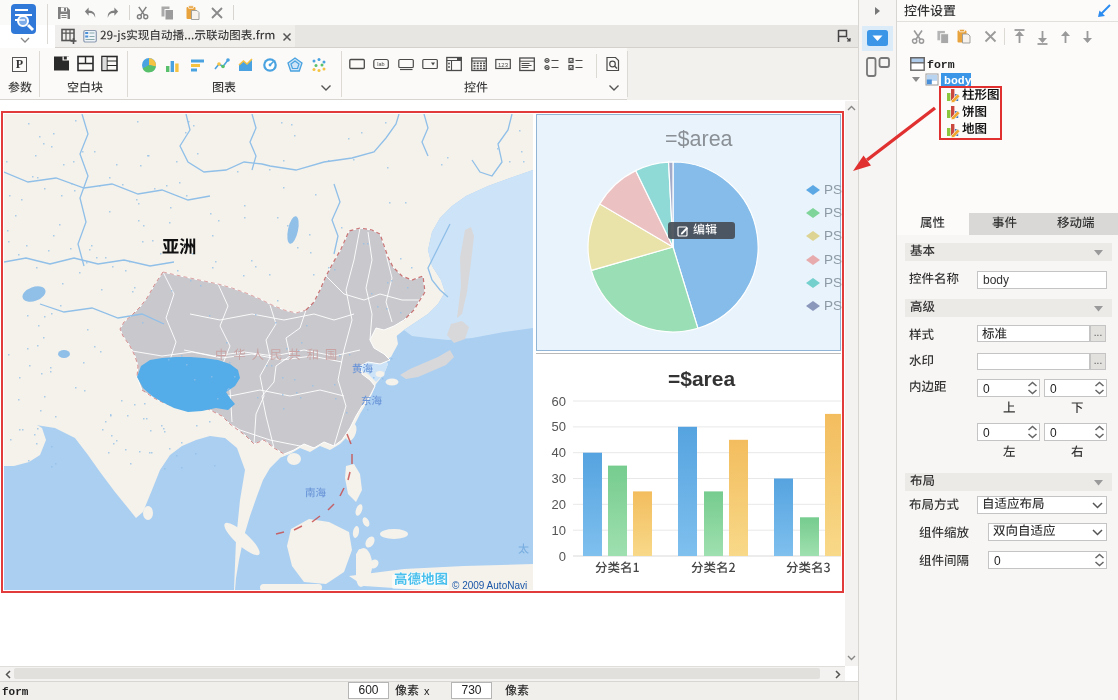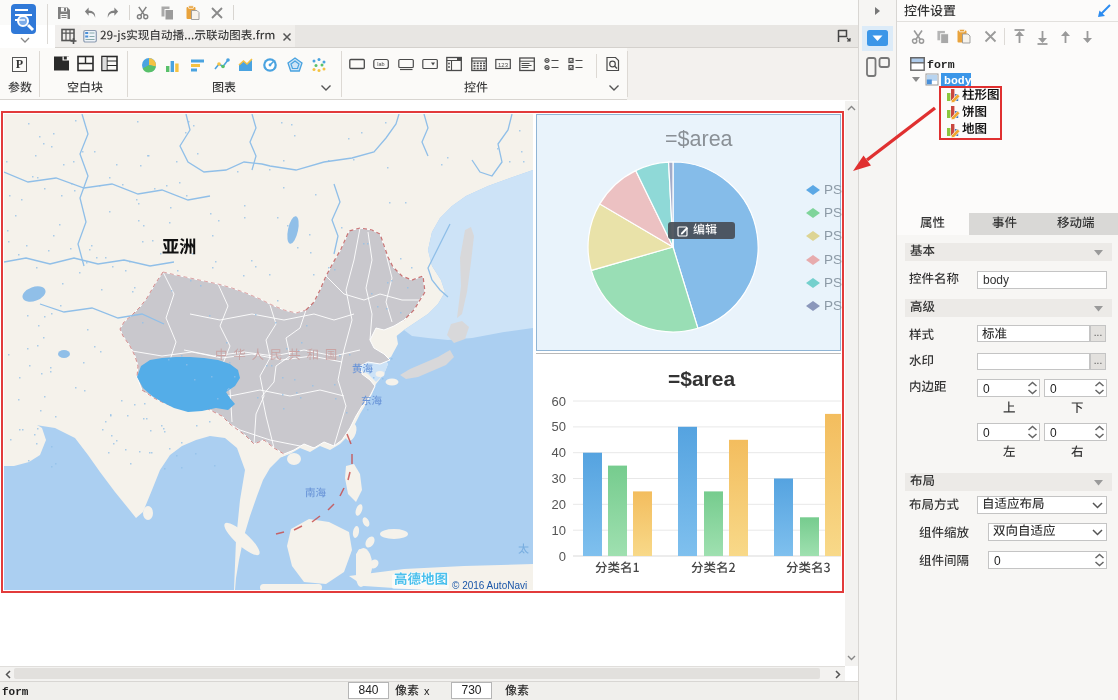--- a/index.html
+++ b/index.html
@@ -564,21 +564,21 @@
 <svg style="position:absolute;left:215px;top:349px;overflow:visible" width="130" height="17">
     <path transform="translate(0,10.0)" fill="#c9a3a3" d="M1.2 -8.3H11.3V-2.4H10.3V-7.3H2.1V-2.3H1.2ZM1.7 -4H10.9V-3.1H1.7ZM5.7 -10.5H6.7V1H5.7Z M29 -9.7 29.7 -8.9Q28.9 -8.4 27.8 -8Q26.7 -7.5 25.5 -7.1Q24.3 -6.8 23.1 -6.5Q23.1 -6.6 23 -6.8Q22.9 -7.1 22.8 -7.2Q23.6 -7.4 24.5 -7.7Q25.4 -8 26.2 -8.3Q27.1 -8.6 27.8 -9Q28.5 -9.3 29 -9.7ZM24.9 -10.3H25.9V-5.9Q25.9 -5.6 26 -5.5Q26.1 -5.4 26.5 -5.4Q26.7 -5.4 26.9 -5.4Q27.2 -5.4 27.5 -5.4Q27.9 -5.4 28.2 -5.4Q28.5 -5.4 28.6 -5.4Q28.8 -5.4 29 -5.5Q29.1 -5.6 29.1 -5.9Q29.2 -6.2 29.2 -6.8Q29.4 -6.7 29.6 -6.6Q29.9 -6.5 30 -6.4Q30 -5.7 29.9 -5.3Q29.7 -4.9 29.5 -4.7Q29.2 -4.6 28.7 -4.6Q28.6 -4.6 28.4 -4.6Q28.1 -4.6 27.8 -4.6Q27.6 -4.6 27.3 -4.6Q27 -4.6 26.8 -4.6Q26.5 -4.6 26.5 -4.6Q25.9 -4.6 25.5 -4.7Q25.2 -4.8 25.1 -5.1Q24.9 -5.4 24.9 -5.9ZM22.4 -10.5 23.2 -10.2Q22.8 -9.5 22.2 -8.7Q21.6 -8 20.9 -7.4Q20.2 -6.8 19.6 -6.3Q19.5 -6.4 19.4 -6.6Q19.3 -6.7 19.1 -6.8Q19 -7 18.9 -7Q19.6 -7.4 20.2 -8Q20.8 -8.6 21.4 -9.2Q22 -9.8 22.4 -10.5ZM21.1 -8.5 21.8 -9.2 22 -9.1V-4.2H21.1ZM24.1 -4.2H25V1H24.1ZM18.9 -2.8H30.2V-1.9H18.9Z M42.3 -10.5H43.4Q43.3 -9.9 43.3 -9Q43.3 -8.2 43.1 -7.2Q42.9 -6.1 42.6 -5Q42.3 -3.9 41.7 -2.8Q41.1 -1.7 40.1 -0.7Q39.2 0.2 37.9 1Q37.8 0.8 37.6 0.6Q37.4 0.4 37.1 0.2Q38.4 -0.4 39.3 -1.4Q40.2 -2.3 40.8 -3.3Q41.4 -4.3 41.7 -5.4Q42 -6.5 42.1 -7.4Q42.2 -8.4 42.3 -9.2Q42.3 -10 42.3 -10.5ZM43.2 -8.9Q43.3 -8.7 43.4 -8.1Q43.4 -7.5 43.6 -6.7Q43.8 -5.8 44.2 -4.9Q44.6 -3.9 45.2 -3Q45.7 -2 46.6 -1.2Q47.5 -0.4 48.7 0.1Q48.5 0.3 48.3 0.5Q48.1 0.7 48 0.9Q46.7 0.3 45.9 -0.5Q45 -1.4 44.4 -2.4Q43.8 -3.4 43.4 -4.4Q43 -5.4 42.8 -6.3Q42.6 -7.2 42.5 -7.9Q42.4 -8.6 42.3 -8.8Z M60.6 -6.4H61.6Q61.6 -5.1 61.9 -3.9Q62.3 -2.8 62.8 -1.9Q63.2 -1 63.8 -0.5Q64.4 -0.1 65 -0.1Q65.3 -0.1 65.4 -0.5Q65.5 -0.9 65.6 -1.9Q65.7 -1.8 66 -1.6Q66.2 -1.5 66.4 -1.5Q66.3 -0.5 66.2 0Q66 0.5 65.7 0.7Q65.4 0.9 65 0.9Q64.1 0.9 63.3 0.3Q62.6 -0.3 62 -1.3Q61.4 -2.3 61.1 -3.6Q60.7 -4.9 60.6 -6.4ZM56.8 -4.3H66.2V-3.4H56.8ZM56.8 -9.8H65.3V-6.2H56.8V-7.1H64.3V-9H56.8ZM56.2 1.1 56.2 0.2 56.7 -0.1 60.7 -1.3Q60.7 -1.2 60.7 -1Q60.8 -0.8 60.8 -0.7Q60.8 -0.5 60.8 -0.4Q59.7 -0.1 58.9 0.2Q58.1 0.4 57.7 0.5Q57.2 0.7 56.9 0.8Q56.6 0.9 56.5 0.9Q56.3 1 56.2 1.1ZM56.2 1.1Q56.2 0.9 56.1 0.8Q56 0.6 56 0.5Q55.9 0.3 55.8 0.2Q56 0.1 56.2 -0.1Q56.3 -0.3 56.3 -0.7V-9.8H57.3V0.1Q57.3 0.1 57.2 0.2Q57.1 0.2 56.9 0.3Q56.8 0.4 56.6 0.6Q56.5 0.7 56.3 0.8Q56.2 0.9 56.2 1.1Z M76.7 -10.4H77.7V-3.4H76.7ZM81.2 -10.4H82.2V-3.4H81.2ZM73.8 -4H85.2V-3.1H73.8ZM74.3 -7.9H84.7V-7H74.3ZM80.5 -1.9 81.4 -2.4Q81.9 -1.9 82.6 -1.4Q83.3 -0.9 83.9 -0.4Q84.5 0 84.9 0.4L84 1Q83.6 0.6 83 0.1Q82.5 -0.4 81.8 -0.9Q81.1 -1.4 80.5 -1.9ZM77.3 -2.3 78.3 -2Q77.8 -1.4 77.2 -0.9Q76.7 -0.3 76 0.2Q75.3 0.6 74.7 1Q74.6 0.9 74.5 0.8Q74.4 0.7 74.2 0.5Q74.1 0.4 74 0.3Q74.6 0 75.2 -0.4Q75.9 -0.9 76.4 -1.4Q77 -1.9 77.3 -2.3Z M98.5 -1.5H102.4V-0.6H98.5ZM98.1 -9.3H102.8V0.4H101.8V-8.4H99V0.4H98.1ZM94.6 -9.4H95.5V1H94.6ZM92.1 -6.8H97.7V-5.9H92.1ZM94.5 -6.5 95.2 -6.3Q95 -5.5 94.7 -4.8Q94.4 -4 94 -3.3Q93.6 -2.5 93.2 -1.9Q92.8 -1.3 92.3 -0.8Q92.3 -1 92.1 -1.3Q92 -1.5 91.8 -1.7Q92.2 -2.1 92.6 -2.6Q93 -3.2 93.4 -3.8Q93.8 -4.5 94 -5.2Q94.3 -5.8 94.5 -6.5ZM97 -10.4 97.6 -9.7Q97 -9.4 96.1 -9.2Q95.2 -9 94.3 -8.8Q93.4 -8.7 92.5 -8.6Q92.5 -8.7 92.4 -9Q92.3 -9.2 92.2 -9.3Q93.1 -9.4 94 -9.6Q94.9 -9.8 95.6 -10Q96.4 -10.2 97 -10.4ZM95.4 -5.7Q95.6 -5.6 95.8 -5.3Q96 -5.1 96.3 -4.7Q96.6 -4.4 96.8 -4.1Q97.1 -3.8 97.3 -3.6Q97.5 -3.3 97.6 -3.2L97 -2.4Q96.9 -2.7 96.6 -3Q96.3 -3.4 96 -3.9Q95.7 -4.3 95.4 -4.6Q95.1 -5 95 -5.2Z M112.8 -8H119.2V-7.2H112.8ZM113.2 -5.4H118.9V-4.6H113.2ZM112.6 -2.4H119.5V-1.6H112.6ZM115.5 -7.7H116.4V-2H115.5ZM117.2 -4 117.8 -4.3Q118.2 -4 118.5 -3.6Q118.9 -3.3 119.1 -3L118.4 -2.6Q118.3 -2.9 117.9 -3.3Q117.5 -3.7 117.2 -4ZM110.9 -9.9H121.2V1H120.2V-9.1H111.8V1H110.9ZM111.4 -0.5H120.7V0.4H111.4Z"></path>
   </svg>
 <svg style="position:absolute;left:518px;top:544px;overflow:visible" width="13" height="15">
     <path transform="translate(0,8.8)" fill="#79aee0" d="M0.7 -6.4H10.4V-5.4H0.7ZM3.8 -1.3 4.6 -1.9Q5 -1.6 5.4 -1.2Q5.8 -0.9 6.2 -0.5Q6.5 -0.1 6.7 0.2L5.8 0.8Q5.6 0.5 5.3 0.2Q5 -0.2 4.6 -0.6Q4.2 -1 3.8 -1.3ZM6.2 -5.9Q6.6 -4.6 7.2 -3.4Q7.8 -2.3 8.7 -1.4Q9.6 -0.5 10.7 0Q10.6 0.1 10.4 0.3Q10.3 0.4 10.2 0.6Q10 0.8 10 0.9Q8.7 0.3 7.8 -0.6Q6.9 -1.6 6.3 -2.9Q5.7 -4.2 5.3 -5.7ZM4.9 -9.3H6Q6 -8.5 6 -7.6Q6 -6.7 5.8 -5.7Q5.7 -4.8 5.4 -3.8Q5.1 -2.9 4.5 -2Q4 -1.1 3.2 -0.4Q2.3 0.4 1.1 0.9Q1 0.7 0.8 0.5Q0.6 0.2 0.4 0.1Q1.5 -0.4 2.3 -1.1Q3.1 -1.8 3.6 -2.6Q4.1 -3.4 4.4 -4.3Q4.7 -5.1 4.8 -6Q4.9 -6.9 4.9 -7.7Q4.9 -8.6 4.9 -9.3Z"></path>
   </svg>
 <div class="abs" style="left:392px;top:574px;width:57px;height:15px;background:rgba(255,255,255,.55);border-radius:2px"></div>
 <svg style="position:absolute;left:394px;top:573px;overflow:visible" width="56" height="18">
     <path transform="translate(0,10.8)" fill="#4cc0ec" stroke="#fff" stroke-width="1.1" paint-order="stroke" d="M0.7 -10.2H12.7V-8.8H0.7ZM4.2 -7.2V-6.5H9.4V-7.2ZM2.5 -8.3H11.1V-5.4H2.5ZM1.1 -4.9H11.9V-3.6H2.7V1.2H1.1ZM10.8 -4.9H12.4V-0.3Q12.4 0.3 12.3 0.5Q12.1 0.8 11.7 0.9Q11.3 1.1 10.8 1.1Q10.3 1.1 9.5 1.1Q9.5 0.8 9.4 0.5Q9.2 0.2 9.1 -0.1Q9.3 -0.1 9.6 -0.1Q9.9 0 10.2 0Q10.4 -0.1 10.5 -0.1Q10.8 -0.1 10.8 -0.3ZM5.6 -11.2 7.3 -11.6Q7.5 -11.1 7.7 -10.6Q7.9 -10.1 8 -9.7L6.2 -9.3Q6.1 -9.6 6 -10.2Q5.8 -10.7 5.6 -11.2ZM4.6 -3.1H9.6V0H4.6V-1.2H8.2V-1.9H4.6ZM3.7 -3.1H5.2V0.5H3.7Z M18 -10.5H26.5V-9.2H18ZM17.9 -4.3H26.6V-3H17.9ZM21.2 -2.8 22.4 -3.2Q22.6 -2.8 22.9 -2.4Q23.1 -1.9 23.3 -1.6L22 -1.1Q21.9 -1.5 21.6 -1.9Q21.4 -2.4 21.2 -2.8ZM19.7 -2.2H21.1V-0.5Q21.1 -0.3 21.2 -0.2Q21.3 -0.2 21.6 -0.2Q21.7 -0.2 21.9 -0.2Q22.1 -0.2 22.3 -0.2Q22.5 -0.2 22.7 -0.2Q22.9 -0.2 23 -0.2Q23.1 -0.2 23.2 -0.2Q23.3 -0.3 23.4 -0.6Q23.4 -0.8 23.5 -1.3Q23.7 -1.2 24 -1Q24.4 -0.9 24.7 -0.8Q24.6 -0.1 24.4 0.3Q24.3 0.7 24 0.9Q23.6 1 23.1 1Q23 1 22.8 1Q22.5 1 22.3 1Q22 1 21.8 1Q21.5 1 21.4 1Q20.7 1 20.4 0.9Q20 0.7 19.8 0.4Q19.7 0.1 19.7 -0.5ZM18.3 -2.5 19.5 -2Q19.3 -1.4 19.1 -0.6Q18.8 0.2 18.4 0.7L17.2 0Q17.4 -0.3 17.6 -0.7Q17.9 -1.2 18 -1.6Q18.2 -2.1 18.3 -2.5ZM24.1 -2.1 25.3 -2.6Q25.6 -2.2 25.9 -1.7Q26.1 -1.3 26.4 -0.8Q26.6 -0.4 26.7 0L25.4 0.6Q25.4 0.2 25.1 -0.2Q24.9 -0.7 24.7 -1.2Q24.4 -1.7 24.1 -2.1ZM23.8 -7.4V-6.1H24.8V-7.4ZM21.8 -7.4V-6.1H22.7V-7.4ZM19.8 -7.4V-6.1H20.7V-7.4ZM18.5 -8.5H26.1V-4.9H18.5ZM21.5 -11.5 23.2 -11.5Q23.1 -10.9 23 -10.2Q22.9 -9.6 22.9 -9.1Q22.8 -8.6 22.7 -8.1L21.2 -8.2Q21.3 -8.7 21.3 -9.3Q21.4 -9.8 21.4 -10.4Q21.5 -11 21.5 -11.5ZM16.7 -8.5 18.1 -8Q17.7 -7.1 17.1 -6.1Q16.5 -5.2 15.9 -4.3Q15.3 -3.5 14.6 -2.8Q14.6 -3 14.4 -3.3Q14.2 -3.6 14.1 -3.9Q13.9 -4.2 13.7 -4.4Q14.3 -4.9 14.8 -5.5Q15.4 -6.2 15.9 -7Q16.3 -7.7 16.7 -8.5ZM16.5 -11.5 17.9 -10.9Q17.5 -10.2 16.9 -9.5Q16.4 -8.9 15.8 -8.2Q15.2 -7.6 14.6 -7.1Q14.5 -7.3 14.4 -7.5Q14.3 -7.8 14.1 -8Q14 -8.3 13.8 -8.4Q14.3 -8.8 14.8 -9.3Q15.3 -9.9 15.8 -10.4Q16.2 -11 16.5 -11.5ZM15.6 -5.6 16.4 -6.3 17.1 -6.1V1.2H15.6Z M35.3 -11.5H36.9V-1.9H35.3ZM31.3 -6 38.3 -9 38.9 -7.6 31.9 -4.6ZM32.7 -10.2H34.2V-1.4Q34.2 -1 34.3 -0.8Q34.3 -0.6 34.6 -0.6Q34.8 -0.5 35.2 -0.5Q35.3 -0.5 35.6 -0.5Q35.8 -0.5 36.1 -0.5Q36.5 -0.5 36.8 -0.5Q37.1 -0.5 37.4 -0.5Q37.7 -0.5 37.8 -0.5Q38.2 -0.5 38.4 -0.6Q38.5 -0.8 38.6 -1.1Q38.7 -1.5 38.8 -2.2Q39 -2 39.5 -1.8Q39.9 -1.7 40.2 -1.6Q40.1 -0.7 39.9 -0.1Q39.6 0.5 39.2 0.7Q38.7 0.9 37.9 0.9Q37.8 0.9 37.5 0.9Q37.2 0.9 36.8 0.9Q36.5 0.9 36.1 0.9Q35.7 0.9 35.5 0.9Q35.2 0.9 35 0.9Q34.1 0.9 33.6 0.7Q33.1 0.5 32.9 0Q32.7 -0.5 32.7 -1.4ZM38 -8.8H37.9L38.2 -9L38.5 -9.2L39.6 -8.8L39.6 -8.6Q39.6 -7.6 39.6 -6.8Q39.6 -6 39.5 -5.4Q39.5 -4.8 39.5 -4.4Q39.5 -4 39.5 -3.8Q39.4 -3.3 39.3 -3.1Q39.1 -2.8 38.8 -2.7Q38.5 -2.5 38.1 -2.5Q37.7 -2.5 37.4 -2.5Q37.3 -2.8 37.2 -3.2Q37.2 -3.6 37 -3.8Q37.2 -3.8 37.4 -3.8Q37.6 -3.8 37.7 -3.8Q37.8 -3.8 37.9 -3.9Q37.9 -3.9 38 -4.1Q38 -4.2 38 -4.5Q38 -4.9 38 -5.5Q38 -6 38 -6.9Q38 -7.7 38 -8.8ZM27.5 -8.3H31.9V-6.8H27.5ZM29 -11.3H30.5V-2.3H29ZM27.3 -2.3Q27.8 -2.5 28.6 -2.8Q29.3 -3.1 30.1 -3.5Q31 -3.8 31.8 -4.1L32.2 -2.7Q31.1 -2.2 30 -1.7Q28.9 -1.1 27.9 -0.7Z M41.5 -11H53.1V1.2H51.4V-9.5H43V1.2H41.5ZM42.4 -0.7H52.3V0.7H42.4ZM45.3 -3.6 46 -4.5Q46.5 -4.4 47.2 -4.2Q47.8 -4.1 48.4 -3.9Q48.9 -3.7 49.4 -3.5L48.7 -2.5Q48.3 -2.7 47.7 -2.9Q47.1 -3.1 46.5 -3.3Q45.9 -3.5 45.3 -3.6ZM46 -9.5 47.3 -9.1Q46.9 -8.5 46.4 -7.9Q45.9 -7.3 45.3 -6.8Q44.7 -6.3 44.1 -6Q44 -6.1 43.8 -6.3Q43.6 -6.5 43.4 -6.6Q43.2 -6.8 43.1 -6.9Q43.9 -7.4 44.7 -8.1Q45.5 -8.8 46 -9.5ZM49.6 -8.5H49.8L50 -8.5L51 -8Q50.4 -7.2 49.6 -6.5Q48.8 -5.8 47.8 -5.2Q46.8 -4.7 45.7 -4.3Q44.7 -3.9 43.6 -3.6Q43.5 -3.8 43.4 -4.1Q43.3 -4.3 43.1 -4.5Q43 -4.8 42.9 -4.9Q43.9 -5.1 44.9 -5.4Q45.9 -5.8 46.8 -6.2Q47.7 -6.6 48.4 -7.2Q49.2 -7.7 49.6 -8.3ZM45.7 -7.5Q46.3 -6.9 47.2 -6.4Q48.2 -5.9 49.3 -5.6Q50.4 -5.2 51.6 -5Q51.4 -4.8 51.1 -4.4Q50.9 -4.1 50.7 -3.8Q49.5 -4.1 48.4 -4.5Q47.2 -5 46.2 -5.6Q45.2 -6.2 44.6 -7ZM46 -8.5H50V-7.3H45.2ZM44.1 -1.9 44.8 -2.9Q45.5 -2.9 46.3 -2.7Q47 -2.6 47.7 -2.5Q48.5 -2.3 49.1 -2.1Q49.8 -1.9 50.3 -1.8L49.6 -0.6Q49 -0.9 48 -1.1Q47.1 -1.4 46.1 -1.6Q45 -1.8 44.1 -1.9Z"></path>
   </svg>
-<div class="abs" style="left:452px;top:580px;font-size:10px;color:#1a56a8">© 2016 AutoNavi</div>
+<div class="abs" style="left:452px;top:580px;font-size:10px;color:#1a56a8">© 2009 AutoNavi</div>
 <div class="abs" style="left:536px;top:114px;width:305px;height:237px;background:#e9f3fb;border:1px solid #90b5d5"></div>
 <div class="abs" style="left:665px;top:127px;width:84px;font-size:21.5px;color:#8a9096;font-family:'Liberation Sans'">=$area</div>
 <svg class="abs" style="left:586px;top:160px" width="174" height="174" viewBox="0 0 174 174">
     <path d="M87 87 L87.0 2.0 A85 85 0 0 1 111.9 168.3 Z" fill="#85bce9" stroke="#fff" stroke-width="1.2"></path>
     <path d="M87 87 L111.9 168.3 A85 85 0 0 1 5.3 110.4 Z" fill="#99deb5" stroke="#fff" stroke-width="1.2"></path>
     <path d="M87 87 L5.3 110.4 A85 85 0 0 1 13.8 43.9 Z" fill="#e9e2a9" stroke="#fff" stroke-width="1.2"></path>
     <path d="M87 87 L13.8 43.9 A85 85 0 0 1 49.7 10.6 Z" fill="#ecc1c2" stroke="#fff" stroke-width="1.2"></path>
     <path d="M87 87 L49.7 10.6 A85 85 0 0 1 82.6 2.1 Z" fill="#8fd9d7" stroke="#fff" stroke-width="1.2"></path>
     <path d="M87 87 L82.6 2.1 A85 85 0 0 1 87.0 2.0 Z" fill="#a2acca" stroke="#fff" stroke-width="1.2"></path>
   </svg>
@@ -675,21 +675,21 @@
 <div class="abs" style="left:0;top:666px;width:845px;height:15px;background:#f3f2f0;border-top:1px solid #e0dedb"></div>
 <svg class="abs" style="left:3px;top:669px" width="11" height="11">
     <path d="M7 2 L3.5 5.5 L7 9" fill="none" stroke="#555" stroke-width="1.5"></path>
   </svg>
 <svg class="abs" style="left:832px;top:669px" width="11" height="11">
     <path d="M4 2 L7.5 5.5 L4 9" fill="none" stroke="#555" stroke-width="1.5"></path>
   </svg>
 <div class="abs" style="left:14px;top:668px;width:806px;height:11px;background:#e2e0dd;border-radius:2px"></div>
 <div class="abs" style="left:0;top:681px;width:860px;height:19px;background:#f0efec;border-top:1px solid #d8d6d3"></div>
 <div class="abs" style="left:2px;top:686px;font:bold 11px 'Liberation Mono',monospace;color:#222">form</div>
-<div class="abs" style="left:348px;top:682px;width:41px;height:17px;background:#fff;border:1px solid #b5b5b5;font-size:12px;color:#222;text-align:center;line-height:15px">840</div>
+<div class="abs" style="left:348px;top:682px;width:41px;height:17px;background:#fff;border:1px solid #b5b5b5;font-size:12px;color:#222;text-align:center;line-height:15px">600</div>
 <svg style="position:absolute;left:395px;top:685px;overflow:visible" width="26" height="16">
     <path transform="translate(0,9.6)" fill="#222" d="M5.7 -9.3H8.7V-8.4H5.7ZM5.3 -6.8V-5.7H9.8V-6.8ZM4.3 -7.6H10.8V-4.9H4.3ZM6.2 -4.3 6.9 -4.7Q7.5 -4.3 7.9 -3.7Q8.3 -3.1 8.4 -2.5Q8.6 -1.8 8.6 -1.2Q8.6 -0.6 8.5 -0.2Q8.4 0.3 8.1 0.5Q7.9 0.8 7.6 0.9Q7.4 1 7 1Q6.7 1 6.3 1Q6.3 0.8 6.2 0.5Q6.2 0.2 6.1 0Q6.3 0.1 6.5 0.1Q6.7 0.1 6.8 0.1Q7 0.1 7.1 0Q7.3 0 7.4 -0.1Q7.5 -0.3 7.6 -0.7Q7.7 -1 7.7 -1.5Q7.6 -1.9 7.5 -2.4Q7.3 -3 7 -3.4Q6.7 -3.9 6.2 -4.3ZM6.9 -3.7 7.6 -3.4Q7.2 -3 6.6 -2.5Q6 -2.1 5.3 -1.8Q4.7 -1.5 4.1 -1.2Q4 -1.4 3.8 -1.6Q3.6 -1.8 3.5 -1.9Q4.1 -2.1 4.7 -2.4Q5.4 -2.7 5.9 -3Q6.5 -3.3 6.9 -3.7ZM7.6 -2.6 8.3 -2.2Q7.8 -1.6 7.1 -1.1Q6.4 -0.6 5.6 -0.2Q4.7 0.3 4 0.5Q3.9 0.4 3.7 0.1Q3.5 -0.1 3.3 -0.2Q4.1 -0.4 4.9 -0.8Q5.7 -1.2 6.4 -1.6Q7.1 -2.1 7.6 -2.6ZM10.3 -4.5 11 -3.8Q10.6 -3.5 10.1 -3.3Q9.6 -3 9.1 -2.8Q8.6 -2.6 8.2 -2.4L7.7 -3Q8.1 -3.1 8.6 -3.4Q9 -3.7 9.5 -4Q10 -4.2 10.3 -4.5ZM5.8 -10.1 6.8 -9.9Q6.3 -9 5.6 -8Q4.8 -7.1 3.8 -6.3Q3.7 -6.4 3.6 -6.5Q3.4 -6.7 3.3 -6.8Q3.2 -6.9 3.1 -7Q3.7 -7.4 4.2 -8Q4.8 -8.5 5.1 -9.1Q5.5 -9.6 5.8 -10.1ZM8.3 -9.3H8.5L8.7 -9.3L9.3 -8.9Q9 -8.3 8.6 -7.8Q8.1 -7.2 7.7 -6.9Q7.6 -7 7.5 -7.2Q7.3 -7.4 7.2 -7.5Q7.4 -7.7 7.6 -8Q7.8 -8.2 8 -8.5Q8.2 -8.8 8.3 -9.1ZM9.7 -3.4Q9.8 -2.8 10.1 -2.2Q10.4 -1.7 10.8 -1.2Q11.2 -0.8 11.7 -0.5Q11.5 -0.4 11.3 -0.1Q11.1 0.1 11 0.3Q10.2 -0.2 9.7 -1.1Q9.1 -2.1 8.8 -3.2ZM7.2 -7.3H8.1V-7.2Q8.1 -6.9 8 -6.5Q8 -6.1 7.7 -5.6Q7.5 -5.1 7.1 -4.7Q6.6 -4.2 5.9 -3.7Q5.1 -3.3 4 -3Q3.9 -3.1 3.8 -3.3Q3.6 -3.5 3.4 -3.6Q4.5 -3.9 5.2 -4.3Q5.8 -4.7 6.3 -5.1Q6.7 -5.5 6.9 -5.9Q7.1 -6.3 7.2 -6.7Q7.2 -7 7.2 -7.2ZM3 -10.1 4.1 -9.8Q3.7 -8.7 3.2 -7.7Q2.7 -6.7 2.1 -5.9Q1.5 -5 0.9 -4.3Q0.9 -4.4 0.7 -4.6Q0.6 -4.8 0.5 -5Q0.4 -5.3 0.3 -5.4Q0.8 -6 1.3 -6.7Q1.9 -7.5 2.3 -8.3Q2.7 -9.2 3 -10.1ZM1.8 -6.8 2.8 -7.9 2.9 -7.8V1H1.8Z M20.1 -3.3 20.9 -3.8Q21.3 -3.6 21.7 -3.2Q22.2 -2.9 22.6 -2.6Q23 -2.2 23.2 -1.9L22.4 -1.4Q22.2 -1.6 21.8 -2Q21.4 -2.3 20.9 -2.7Q20.5 -3 20.1 -3.3ZM19.6 -1 20.4 -1.5Q20.9 -1.3 21.4 -1Q22 -0.7 22.5 -0.4Q23 -0.1 23.3 0.2L22.5 0.8Q22.2 0.6 21.7 0.3Q21.2 -0.1 20.6 -0.4Q20.1 -0.7 19.6 -1ZM15.4 -1.5 16.4 -1.1Q16 -0.8 15.5 -0.4Q14.9 0 14.4 0.3Q13.8 0.6 13.3 0.8Q13.2 0.7 13.1 0.6Q12.9 0.5 12.8 0.3Q12.6 0.2 12.5 0.1Q13.3 -0.2 14.1 -0.6Q14.9 -1.1 15.4 -1.5ZM17.4 -10.1H18.5V-5.9H17.4ZM13.2 -9.3H22.9V-8.5H13.2ZM13.8 -7.9H22.2V-7H13.8ZM12.6 -6.4H23.5V-5.5H12.6ZM13.4 -1.5Q13.4 -1.6 13.3 -1.8Q13.3 -2 13.2 -2.1Q13.2 -2.3 13.1 -2.4Q13.5 -2.5 13.9 -2.6Q14.3 -2.7 14.8 -2.9Q15.1 -3 15.5 -3.1Q16 -3.3 16.6 -3.5Q17.1 -3.7 17.8 -4Q18.5 -4.3 19.1 -4.6Q19.8 -5 20.4 -5.3L21.1 -4.6Q19.4 -3.7 17.6 -3Q15.8 -2.4 14 -1.9V-1.9Q14 -1.9 13.9 -1.9Q13.8 -1.8 13.7 -1.8Q13.6 -1.7 13.5 -1.7Q13.4 -1.6 13.4 -1.5ZM13.4 -1.5 13.4 -2.2 14 -2.5 21.7 -2.9Q21.7 -2.7 21.8 -2.5Q21.8 -2.3 21.9 -2.1Q20 -2 18.7 -2Q17.4 -1.9 16.5 -1.8Q15.6 -1.8 15 -1.7Q14.5 -1.7 14.2 -1.7Q13.8 -1.6 13.7 -1.6Q13.5 -1.6 13.4 -1.5ZM14.3 -3.5Q14.2 -3.6 14.2 -3.7Q14.1 -3.9 14.1 -4.1Q14 -4.3 14 -4.4Q14.2 -4.4 14.4 -4.5Q14.6 -4.5 14.8 -4.6Q15 -4.7 15.4 -4.9Q15.8 -5.1 16.3 -5.3Q16.8 -5.6 17.3 -5.9L18 -5.3Q17.3 -4.9 16.5 -4.5Q15.7 -4.2 14.9 -3.9V-3.9Q14.9 -3.9 14.8 -3.9Q14.7 -3.8 14.6 -3.8Q14.4 -3.7 14.3 -3.6Q14.3 -3.6 14.3 -3.5ZM14.3 -3.5 14.3 -4.1 14.8 -4.4 19.2 -4.6Q19.2 -4.4 19.2 -4.2Q19.1 -4 19.1 -3.9Q17.9 -3.8 17.1 -3.7Q16.2 -3.7 15.7 -3.7Q15.2 -3.6 14.9 -3.6Q14.6 -3.6 14.5 -3.5Q14.3 -3.5 14.3 -3.5ZM17.7 -2.5H18.7V-0.2Q18.7 0.2 18.6 0.5Q18.5 0.7 18.2 0.8Q17.9 0.9 17.4 0.9Q16.9 1 16.3 1Q16.2 0.7 16.1 0.5Q16 0.2 15.9 0Q16.2 0 16.5 0Q16.9 0 17.1 0Q17.3 0 17.4 0Q17.6 0 17.6 -0.1Q17.7 -0.1 17.7 -0.2Z"></path>
   </svg>
 <div class="abs" style="left:424px;top:685px;font-size:11px;color:#222">x</div>
 <div class="abs" style="left:451px;top:682px;width:41px;height:17px;background:#fff;border:1px solid #b5b5b5;font-size:12px;color:#222;text-align:center;line-height:15px">730</div>
 <svg style="position:absolute;left:505px;top:685px;overflow:visible" width="26" height="16">
     <path transform="translate(0,9.6)" fill="#222" d="M5.7 -9.3H8.7V-8.4H5.7ZM5.3 -6.8V-5.7H9.8V-6.8ZM4.3 -7.6H10.8V-4.9H4.3ZM6.2 -4.3 6.9 -4.7Q7.5 -4.3 7.9 -3.7Q8.3 -3.1 8.4 -2.5Q8.6 -1.8 8.6 -1.2Q8.6 -0.6 8.5 -0.2Q8.4 0.3 8.1 0.5Q7.9 0.8 7.6 0.9Q7.4 1 7 1Q6.7 1 6.3 1Q6.3 0.8 6.2 0.5Q6.2 0.2 6.1 0Q6.3 0.1 6.5 0.1Q6.7 0.1 6.8 0.1Q7 0.1 7.1 0Q7.3 0 7.4 -0.1Q7.5 -0.3 7.6 -0.7Q7.7 -1 7.7 -1.5Q7.6 -1.9 7.5 -2.4Q7.3 -3 7 -3.4Q6.7 -3.9 6.2 -4.3ZM6.9 -3.7 7.6 -3.4Q7.2 -3 6.6 -2.5Q6 -2.1 5.3 -1.8Q4.7 -1.5 4.1 -1.2Q4 -1.4 3.8 -1.6Q3.6 -1.8 3.5 -1.9Q4.1 -2.1 4.7 -2.4Q5.4 -2.7 5.9 -3Q6.5 -3.3 6.9 -3.7ZM7.6 -2.6 8.3 -2.2Q7.8 -1.6 7.1 -1.1Q6.4 -0.6 5.6 -0.2Q4.7 0.3 4 0.5Q3.9 0.4 3.7 0.1Q3.5 -0.1 3.3 -0.2Q4.1 -0.4 4.9 -0.8Q5.7 -1.2 6.4 -1.6Q7.1 -2.1 7.6 -2.6ZM10.3 -4.5 11 -3.8Q10.6 -3.5 10.1 -3.3Q9.6 -3 9.1 -2.8Q8.6 -2.6 8.2 -2.4L7.7 -3Q8.1 -3.1 8.6 -3.4Q9 -3.7 9.5 -4Q10 -4.2 10.3 -4.5ZM5.8 -10.1 6.8 -9.9Q6.3 -9 5.6 -8Q4.8 -7.1 3.8 -6.3Q3.7 -6.4 3.6 -6.5Q3.4 -6.7 3.3 -6.8Q3.2 -6.9 3.1 -7Q3.7 -7.4 4.2 -8Q4.8 -8.5 5.1 -9.1Q5.5 -9.6 5.8 -10.1ZM8.3 -9.3H8.5L8.7 -9.3L9.3 -8.9Q9 -8.3 8.6 -7.8Q8.1 -7.2 7.7 -6.9Q7.6 -7 7.5 -7.2Q7.3 -7.4 7.2 -7.5Q7.4 -7.7 7.6 -8Q7.8 -8.2 8 -8.5Q8.2 -8.8 8.3 -9.1ZM9.7 -3.4Q9.8 -2.8 10.1 -2.2Q10.4 -1.7 10.8 -1.2Q11.2 -0.8 11.7 -0.5Q11.5 -0.4 11.3 -0.1Q11.1 0.1 11 0.3Q10.2 -0.2 9.7 -1.1Q9.1 -2.1 8.8 -3.2ZM7.2 -7.3H8.1V-7.2Q8.1 -6.9 8 -6.5Q8 -6.1 7.7 -5.6Q7.5 -5.1 7.1 -4.7Q6.6 -4.2 5.9 -3.7Q5.1 -3.3 4 -3Q3.9 -3.1 3.8 -3.3Q3.6 -3.5 3.4 -3.6Q4.5 -3.9 5.2 -4.3Q5.8 -4.7 6.3 -5.1Q6.7 -5.5 6.9 -5.9Q7.1 -6.3 7.2 -6.7Q7.2 -7 7.2 -7.2ZM3 -10.1 4.1 -9.8Q3.7 -8.7 3.2 -7.7Q2.7 -6.7 2.1 -5.9Q1.5 -5 0.9 -4.3Q0.9 -4.4 0.7 -4.6Q0.6 -4.8 0.5 -5Q0.4 -5.3 0.3 -5.4Q0.8 -6 1.3 -6.7Q1.9 -7.5 2.3 -8.3Q2.7 -9.2 3 -10.1ZM1.8 -6.8 2.8 -7.9 2.9 -7.8V1H1.8Z M20.1 -3.3 20.9 -3.8Q21.3 -3.6 21.7 -3.2Q22.2 -2.9 22.6 -2.6Q23 -2.2 23.2 -1.9L22.4 -1.4Q22.2 -1.6 21.8 -2Q21.4 -2.3 20.9 -2.7Q20.5 -3 20.1 -3.3ZM19.6 -1 20.4 -1.5Q20.9 -1.3 21.4 -1Q22 -0.7 22.5 -0.4Q23 -0.1 23.3 0.2L22.5 0.8Q22.2 0.6 21.7 0.3Q21.2 -0.1 20.6 -0.4Q20.1 -0.7 19.6 -1ZM15.4 -1.5 16.4 -1.1Q16 -0.8 15.5 -0.4Q14.9 0 14.4 0.3Q13.8 0.6 13.3 0.8Q13.2 0.7 13.1 0.6Q12.9 0.5 12.8 0.3Q12.6 0.2 12.5 0.1Q13.3 -0.2 14.1 -0.6Q14.9 -1.1 15.4 -1.5ZM17.4 -10.1H18.5V-5.9H17.4ZM13.2 -9.3H22.9V-8.5H13.2ZM13.8 -7.9H22.2V-7H13.8ZM12.6 -6.4H23.5V-5.5H12.6ZM13.4 -1.5Q13.4 -1.6 13.3 -1.8Q13.3 -2 13.2 -2.1Q13.2 -2.3 13.1 -2.4Q13.5 -2.5 13.9 -2.6Q14.3 -2.7 14.8 -2.9Q15.1 -3 15.5 -3.1Q16 -3.3 16.6 -3.5Q17.1 -3.7 17.8 -4Q18.5 -4.3 19.1 -4.6Q19.8 -5 20.4 -5.3L21.1 -4.6Q19.4 -3.7 17.6 -3Q15.8 -2.4 14 -1.9V-1.9Q14 -1.9 13.9 -1.9Q13.8 -1.8 13.7 -1.8Q13.6 -1.7 13.5 -1.7Q13.4 -1.6 13.4 -1.5ZM13.4 -1.5 13.4 -2.2 14 -2.5 21.7 -2.9Q21.7 -2.7 21.8 -2.5Q21.8 -2.3 21.9 -2.1Q20 -2 18.7 -2Q17.4 -1.9 16.5 -1.8Q15.6 -1.8 15 -1.7Q14.5 -1.7 14.2 -1.7Q13.8 -1.6 13.7 -1.6Q13.5 -1.6 13.4 -1.5ZM14.3 -3.5Q14.2 -3.6 14.2 -3.7Q14.1 -3.9 14.1 -4.1Q14 -4.3 14 -4.4Q14.2 -4.4 14.4 -4.5Q14.6 -4.5 14.8 -4.6Q15 -4.7 15.4 -4.9Q15.8 -5.1 16.3 -5.3Q16.8 -5.6 17.3 -5.9L18 -5.3Q17.3 -4.9 16.5 -4.5Q15.7 -4.2 14.9 -3.9V-3.9Q14.9 -3.9 14.8 -3.9Q14.7 -3.8 14.6 -3.8Q14.4 -3.7 14.3 -3.6Q14.3 -3.6 14.3 -3.5ZM14.3 -3.5 14.3 -4.1 14.8 -4.4 19.2 -4.6Q19.2 -4.4 19.2 -4.2Q19.1 -4 19.1 -3.9Q17.9 -3.8 17.1 -3.7Q16.2 -3.7 15.7 -3.7Q15.2 -3.6 14.9 -3.6Q14.6 -3.6 14.5 -3.5Q14.3 -3.5 14.3 -3.5ZM17.7 -2.5H18.7V-0.2Q18.7 0.2 18.6 0.5Q18.5 0.7 18.2 0.8Q17.9 0.9 17.4 0.9Q16.9 1 16.3 1Q16.2 0.7 16.1 0.5Q16 0.2 15.9 0Q16.2 0 16.5 0Q16.9 0 17.1 0Q17.3 0 17.4 0Q17.6 0 17.6 -0.1Q17.7 -0.1 17.7 -0.2Z"></path>
   </svg>
 <div class="abs" style="left:858px;top:0;width:39px;height:700px;background:#f6f5f3;border-left:1px solid #d8d6d3;border-right:1px solid #d8d6d3"></div>
 <svg class="abs" style="left:872px;top:5px" width="10" height="12">

